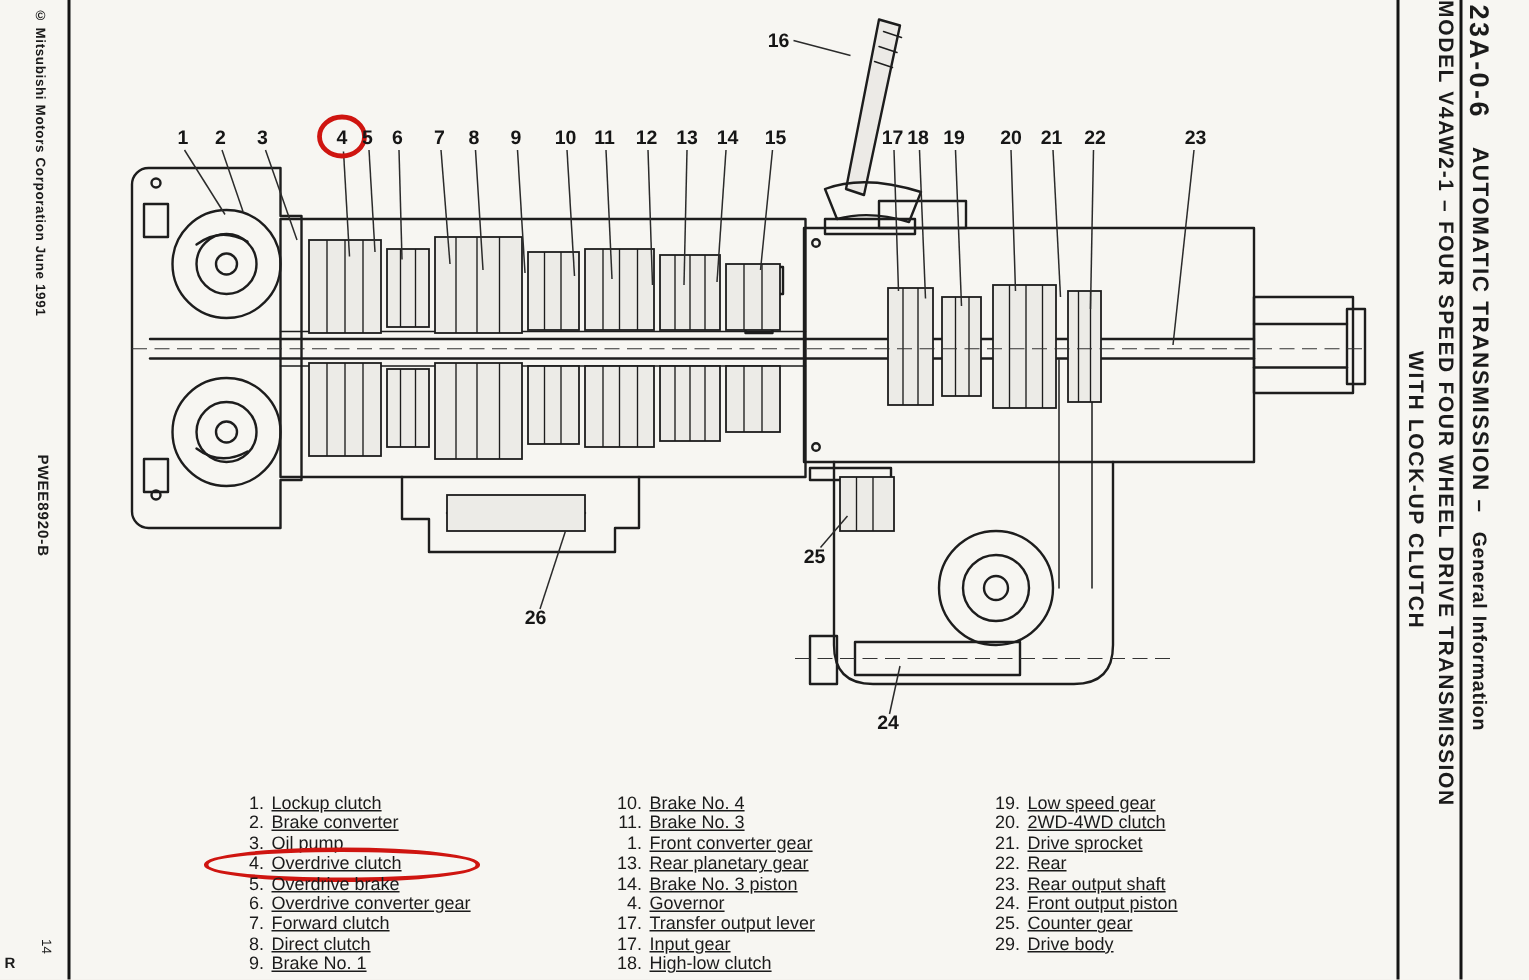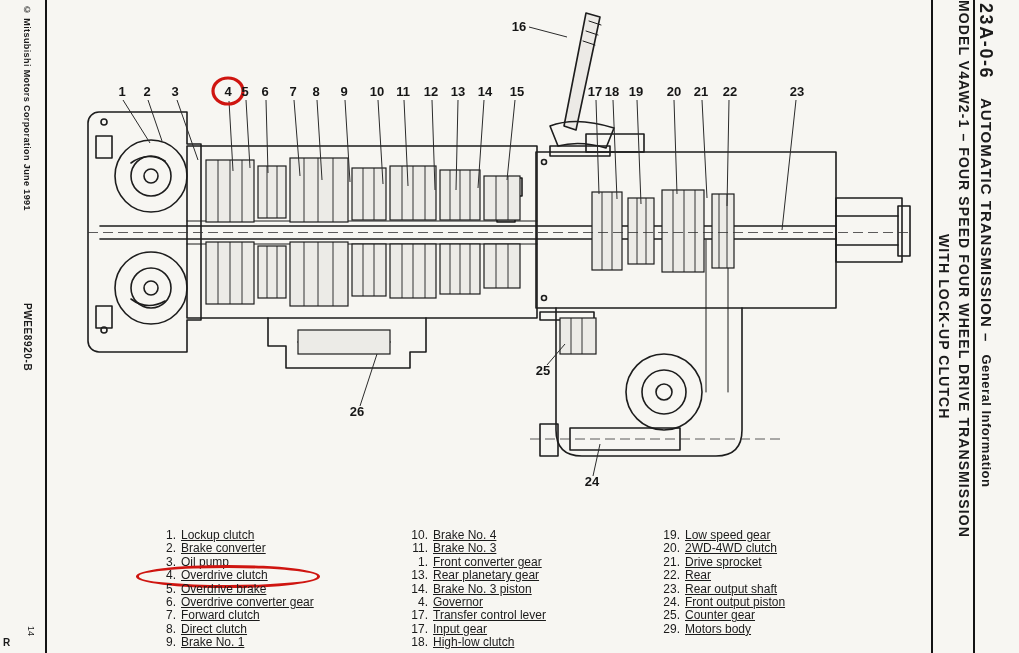--- a/index.html
+++ b/index.html
@@ -239,28 +239,28 @@
         <div class="legend-item"><span class="num">8.</span><span class="nm">Direct clutch</span></div>
         <div class="legend-item"><span class="num">9.</span><span class="nm">Brake No. 1</span></div>
       </div>
       <div class="legend-col">
         <div class="legend-item"><span class="num">10.</span><span class="nm">Brake No. 4</span></div>
         <div class="legend-item"><span class="num">11.</span><span class="nm">Brake No. 3</span></div>
         <div class="legend-item"><span class="num">1.</span><span class="nm">Front converter gear</span></div>
         <div class="legend-item"><span class="num">13.</span><span class="nm">Rear planetary gear</span></div>
         <div class="legend-item"><span class="num">14.</span><span class="nm">Brake No. 3 piston</span></div>
         <div class="legend-item"><span class="num">4.</span><span class="nm">Governor</span></div>
-        <div class="legend-item"><span class="num">17.</span><span class="nm">Transfer control lever</span></div>
+        <div class="legend-item"><span class="num">17.</span><span class="nm">Transfer output lever</span></div>
         <div class="legend-item"><span class="num">17.</span><span class="nm">Input gear</span></div>
         <div class="legend-item"><span class="num">18.</span><span class="nm">High-low clutch</span></div>
       </div>
       <div class="legend-col">
         <div class="legend-item"><span class="num">19.</span><span class="nm">Low speed gear</span></div>
         <div class="legend-item"><span class="num">20.</span><span class="nm">2WD-4WD clutch</span></div>
         <div class="legend-item"><span class="num">21.</span><span class="nm">Drive sprocket</span></div>
         <div class="legend-item"><span class="num">22.</span><span class="nm">Rear</span></div>
         <div class="legend-item"><span class="num">23.</span><span class="nm">Rear output shaft</span></div>
         <div class="legend-item"><span class="num">24.</span><span class="nm">Front output piston</span></div>
         <div class="legend-item"><span class="num">25.</span><span class="nm">Counter gear</span></div>
-        <div class="legend-item"><span class="num">29.</span><span class="nm">Motors body</span></div>
+        <div class="legend-item"><span class="num">29.</span><span class="nm">Drive body</span></div>
       </div>
     </div>
 </div>
 
 </body></html>

